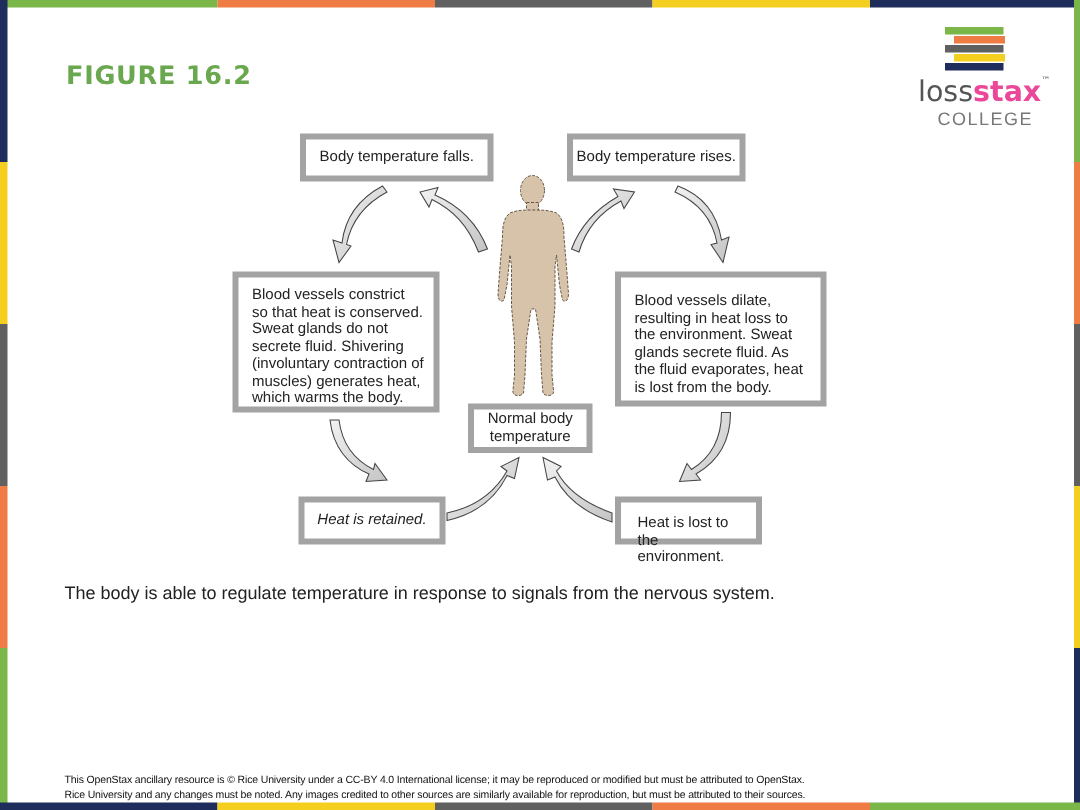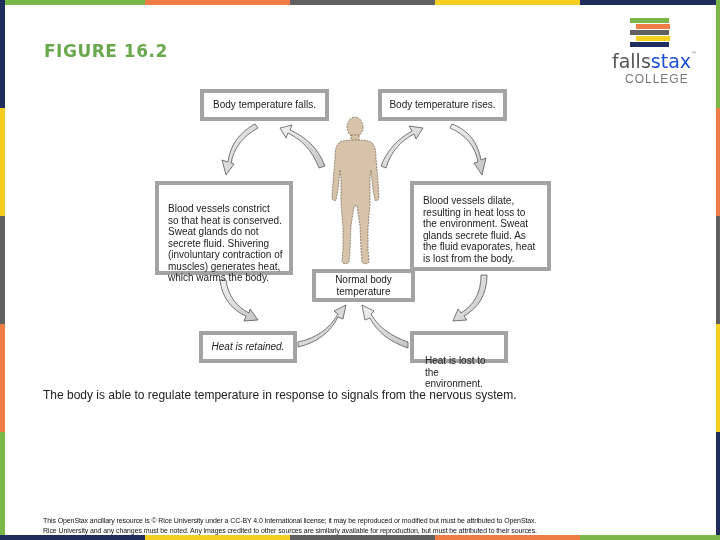--- a/index.html
+++ b/index.html
@@ -13,21 +13,21 @@
     position: absolute; left: 44px; top: 41px;
     font-family: "DejaVu Sans", sans-serif; font-weight: bold;
     font-size: 17px; color: #6aa84f; letter-spacing: 0.5px;
   }
   .logo { position: absolute; left: 608px; top: 16px; width: 90px; height: 70px; }
   .logo .bar { position: absolute; height: 5px; }
   .logo .word {
     position: absolute; left: 4px; top: 34px; font-size: 19px; color: #555;
     font-family: "DejaVu Sans", sans-serif; letter-spacing: 0px; white-space: nowrap;
   }
-  .logo .word b { font-weight: normal; color: #1d4ed8; }
+  .logo .word b { font-weight: bold; color: #ec4899; }
   .logo .tm { font-size: 6px; vertical-align: top; }
   .logo .college {
     position: absolute; left: 17px; top: 56px; font-size: 12px; color: #777;
     letter-spacing: 1px; font-family: Liberation Sans, sans-serif;
   }
   .box {
     position: absolute; border: 4px solid #a3a3a3; background: #fff;
     font-size: 10px; color: #222; box-sizing: border-box;
     line-height: 11.5px;
   }
@@ -71,21 +71,21 @@
 <div class="seg" style="left:580px;bottom:0;width:140px;height:5px;background:#7ab648;"></div>
 
 <div class="title">FIGURE 16.2</div>
 
 <div class="logo">
   <div class="bar" style="left:22px;top:2px;width:39px;background:#7ab648;"></div>
   <div class="bar" style="left:28px;top:8px;width:34px;background:#f07c45;"></div>
   <div class="bar" style="left:22px;top:14px;width:39px;background:#606060;"></div>
   <div class="bar" style="left:28px;top:20px;width:34px;background:#f5cf1f;"></div>
   <div class="bar" style="left:22px;top:26px;width:39px;background:#1f2d5c;"></div>
-  <div class="word"><span>falls</span><b>stax</b><span class="tm">™</span></div>
+  <div class="word"><span>loss</span><b>stax</b><span class="tm">™</span></div>
   <div class="college">COLLEGE</div>
 </div>
 
 <svg class="diagram-svg" width="720" height="540">
   <defs>
     <linearGradient id="arrowGrad" x1="0" y1="0" x2="1" y2="1">
       <stop offset="0" stop-color="#f2f2f2"></stop>
       <stop offset="1" stop-color="#c4c4c4"></stop>
     </linearGradient>
   </defs>
@@ -133,25 +133,25 @@
              L373 190 L371 170 L370 178 L370 204
              L368 228 L368 250 L369 260 C370 264 364 265 362 262 L361 250
              L360 226 L357 206 L354 206 L351 226 L350 250 L349 262
              C347 265 341 264 342 260 L343 250 L343 228 L341 204
              L341 178 L340 170 L338 190 L336 200 C334 202 332 200 332 196
              L333 182 L335 158 C335 150 336 145 340 142 Z"></path>
   </g>
 </svg>
 
 <div class="box center" style="left:200px;top:89px;width:129px;height:32px;">Body temperature falls.</div>
-<div class="box center" style="left:378px;top:89px;width:129px;height:32px;">Body temperature rises.</div>
-<div class="box para" style="left:155px;top:181px;width:138px;height:94px;padding-top:18px;">Blood vessels constrict so that heat is conserved. Sweat glands do not secrete fluid. Shivering (involuntary contraction of muscles) generates heat, which warms the body.</div>
+<div class="box center" style="left:378px;top:89px;width:119px;height:32px;">Body temperature rises.</div>
+<div class="box para" style="left:155px;top:181px;width:138px;height:94px;padding-top:6px;">Blood vessels constrict so that heat is conserved. Sweat glands do not secrete fluid. Shivering (involuntary contraction of muscles) generates heat, which warms the body.</div>
 <div class="box para" style="left:410px;top:181px;width:141px;height:90px;padding-top:10px;">Blood vessels dilate, resulting in heat loss to the environment. Sweat glands secrete fluid. As the fluid evaporates, heat is lost from the body.</div>
-<div class="box center" style="left:312px;top:269px;width:103px;height:33px;padding:0 8px;">Normal body temperature</div>
+<div class="box center" style="left:312px;top:269px;width:83px;height:33px;padding:0 8px;">Normal body temperature</div>
 <div class="box center" style="left:199px;top:331px;width:98px;height:32px;font-style:italic;">Heat is retained.</div>
-<div class="box" style="left:410px;top:331px;width:98px;height:32px;padding:20px 8px 0 11px;">Heat is lost to the environment.</div>
+<div class="box" style="left:410px;top:331px;width:98px;height:32px;padding:8px 8px 0 11px;">Heat is lost to the environment.</div>
 
 <div class="caption">The body is able to regulate temperature in response to signals from the nervous system.</div>
 
 <div class="footer">
   <div>This OpenStax ancillary resource is © Rice University under a CC-BY 4.0 International license; it may be reproduced or modified but must be attributed to OpenStax.</div>
   <div>Rice University and any changes must be noted. Any images credited to other sources are similarly available for reproduction, but must be attributed to their sources.</div>
 </div>
 
 </body></html>

